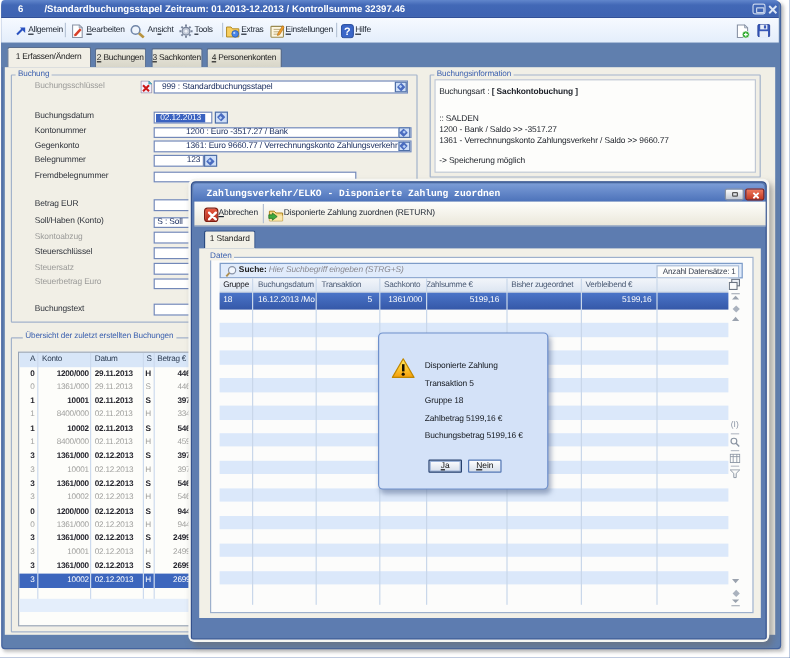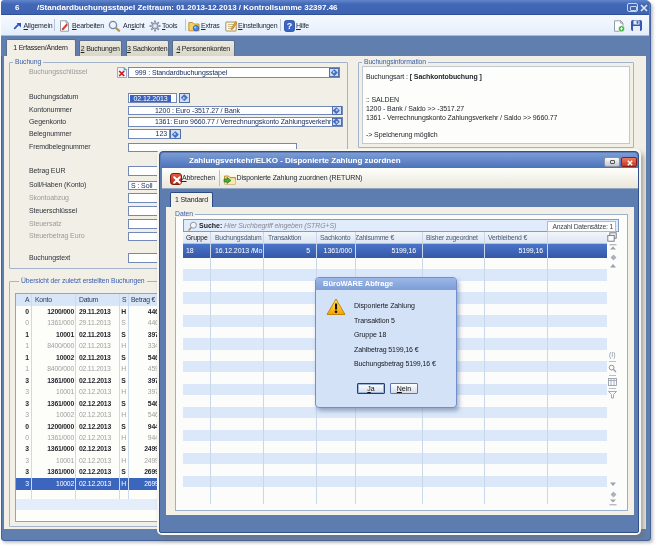--- a/index.html
+++ b/index.html
@@ -332,21 +332,21 @@
   <div class="abs" style="left:15px;top:0;width:1px;height:215px;background:#ccdaee;"></div>
   <div class="abs" style="left:59px;top:0;width:1px;height:215px;background:#ccdaee;"></div>
   <div class="abs" style="left:103px;top:0;width:1px;height:215px;background:#ccdaee;"></div>
   <div class="abs" style="left:112px;top:0;width:1px;height:215px;background:#ccdaee;"></div>
   <div class="abs" style="left:0;top:205px;width:100%;height:11px;background:#e4eefb;"></div>
 </div>
 
 <div class="abs" id="dlgring" style="left:157px;top:149px;width:484px;height:386px;background:#f6f6f2;border-radius:5px;box-shadow:3px 4px 5px rgba(110,110,110,.55);"></div>
 <div class="abs" id="dlg" style="left:159px;top:151px;width:480px;height:382px;background:#5d7cb0;border:1px solid #33508c;border-radius:4px 4px 2px 2px;">
   <div class="abs" style="left:1px;top:1px;width:476px;height:15px;border-radius:3px 3px 0 0;background:linear-gradient(#7b9cd6,#4c72ba);color:#fff;font-weight:bold;font-size:8px;line-height:15px;">
-    <span style="margin-left:28px;">Zahlungsverkehr/ELKO - Disponierte Zahlung zuordnen</span>
+    <span style="margin-left:11px;font-family:Liberation Mono, monospace;">Zahlungsverkehr/ELKO - Disponierte Zahlung zuordnen</span>
   </div>
 
   <div class="abs" style="left:444px;top:5px;width:16px;height:10px;background:linear-gradient(#fcfcfc,#c2c8d2);border:1px solid #8a93a2;border-radius:2px;">
     <div class="abs" style="left:4.5px;top:1.5px;width:5px;height:4px;border:1px solid #555;border-radius:1px;"></div>
   </div>
   <div class="abs" style="left:461px;top:5px;width:16px;height:10px;background:linear-gradient(#ef7a5e,#c23922);border:1px solid #8a2015;border-radius:2px;">
     <svg class="abs" style="left:4.5px;top:1.5px;" width="6" height="6" viewBox="0 0 6 6">
         <path d="M0.8 0.8 L5.2 5.2 M5.2 0.8 L0.8 5.2" stroke="#fff" stroke-width="1.5"></path>
       </svg>
   </div>
@@ -463,21 +463,20 @@
         <path d="M3.5 0.5 L6.5 3.5 L3.5 6.5 L0.5 3.5 Z" fill="#aab2be"></path>
       </svg>
     <svg class="abs" style="left:446px;top:292px;" width="8" height="7" viewBox="0 0 8 7">
         <path d="M1 0.5 L4 3.5 L7 0.5 Z" fill="#9aa2ae"></path>
         <path d="M0.5 5.8 L7.5 5.8" stroke="#9aa2ae" stroke-width="1"></path>
       </svg>
   </div>
 </div>
 
 <div class="abs" id="msg" style="left:315px;top:277px;width:142px;height:131px;background:#d4e2f8;border:1.5px solid #6e90cc;border-radius:4px;box-shadow:2px 3px 4px rgba(80,100,140,.5);">
-  <div class="abs" style="left:0;top:0;width:100%;height:12px;border-radius:2.5px 2.5px 0 0;background:linear-gradient(#9cb6e8,#7e9ed6);color:#fff;font-weight:bold;font-size:7.5px;line-height:12px;"><span style="margin-left:7px;">BüroWARE Abfrage</span></div>
   <svg class="abs" style="left:10px;top:20px;" width="20" height="18" viewBox="0 0 20 18">
     <defs>
         <linearGradient id="wg" x1="0" y1="0" x2="0" y2="1">
       <stop offset="0" stop-color="#ffe75c"></stop>
           <stop offset="0.55" stop-color="#fec52e"></stop>
           <stop offset="1" stop-color="#f59d0a"></stop>
     </linearGradient>
       </defs>
     <path d="M10 1 L19 16.5 L1 16.5 Z" fill="url(#wg)" stroke="#c08700" stroke-width="1" stroke-linejoin="round"></path>
     <rect x="9" y="5.5" width="2.1" height="6" fill="#1a1200"></rect>

